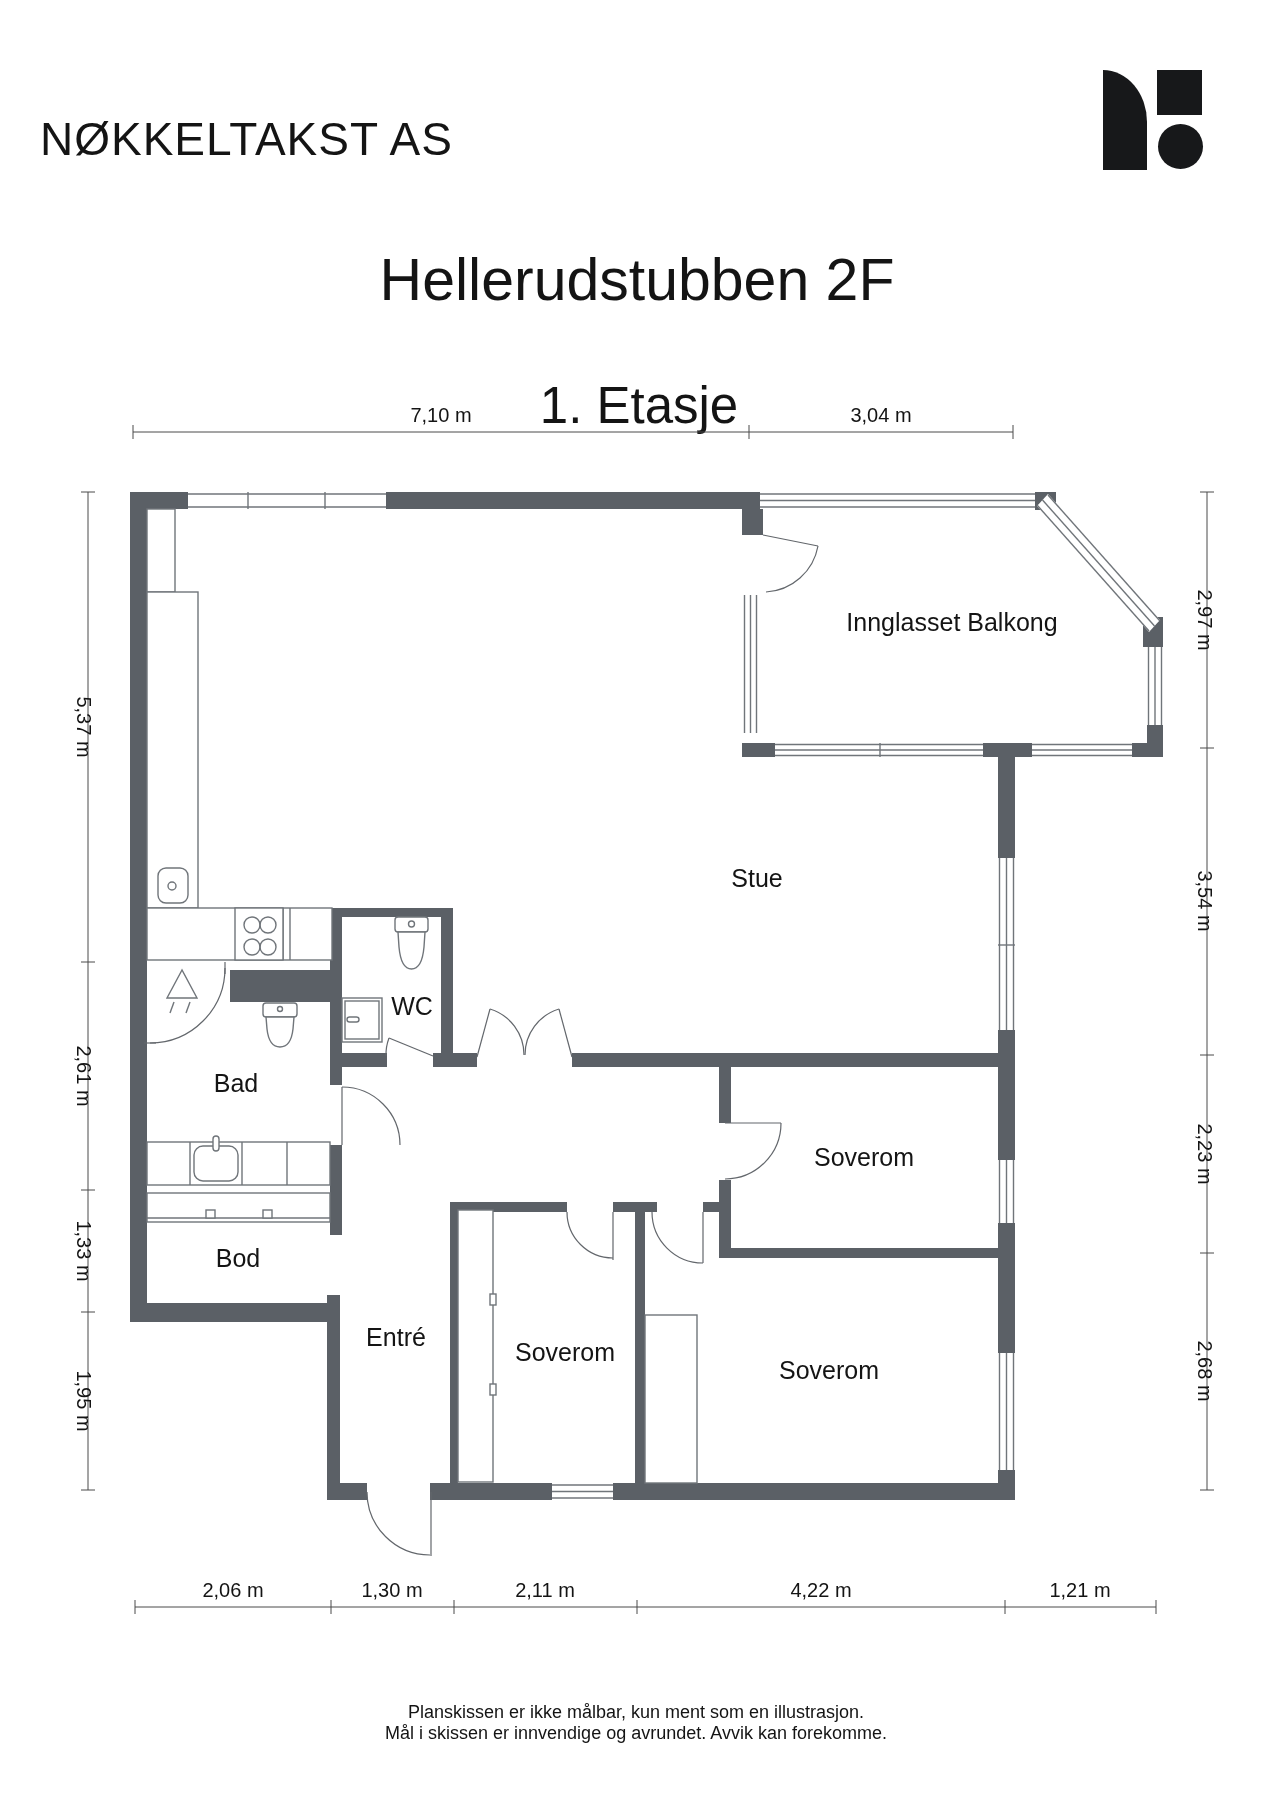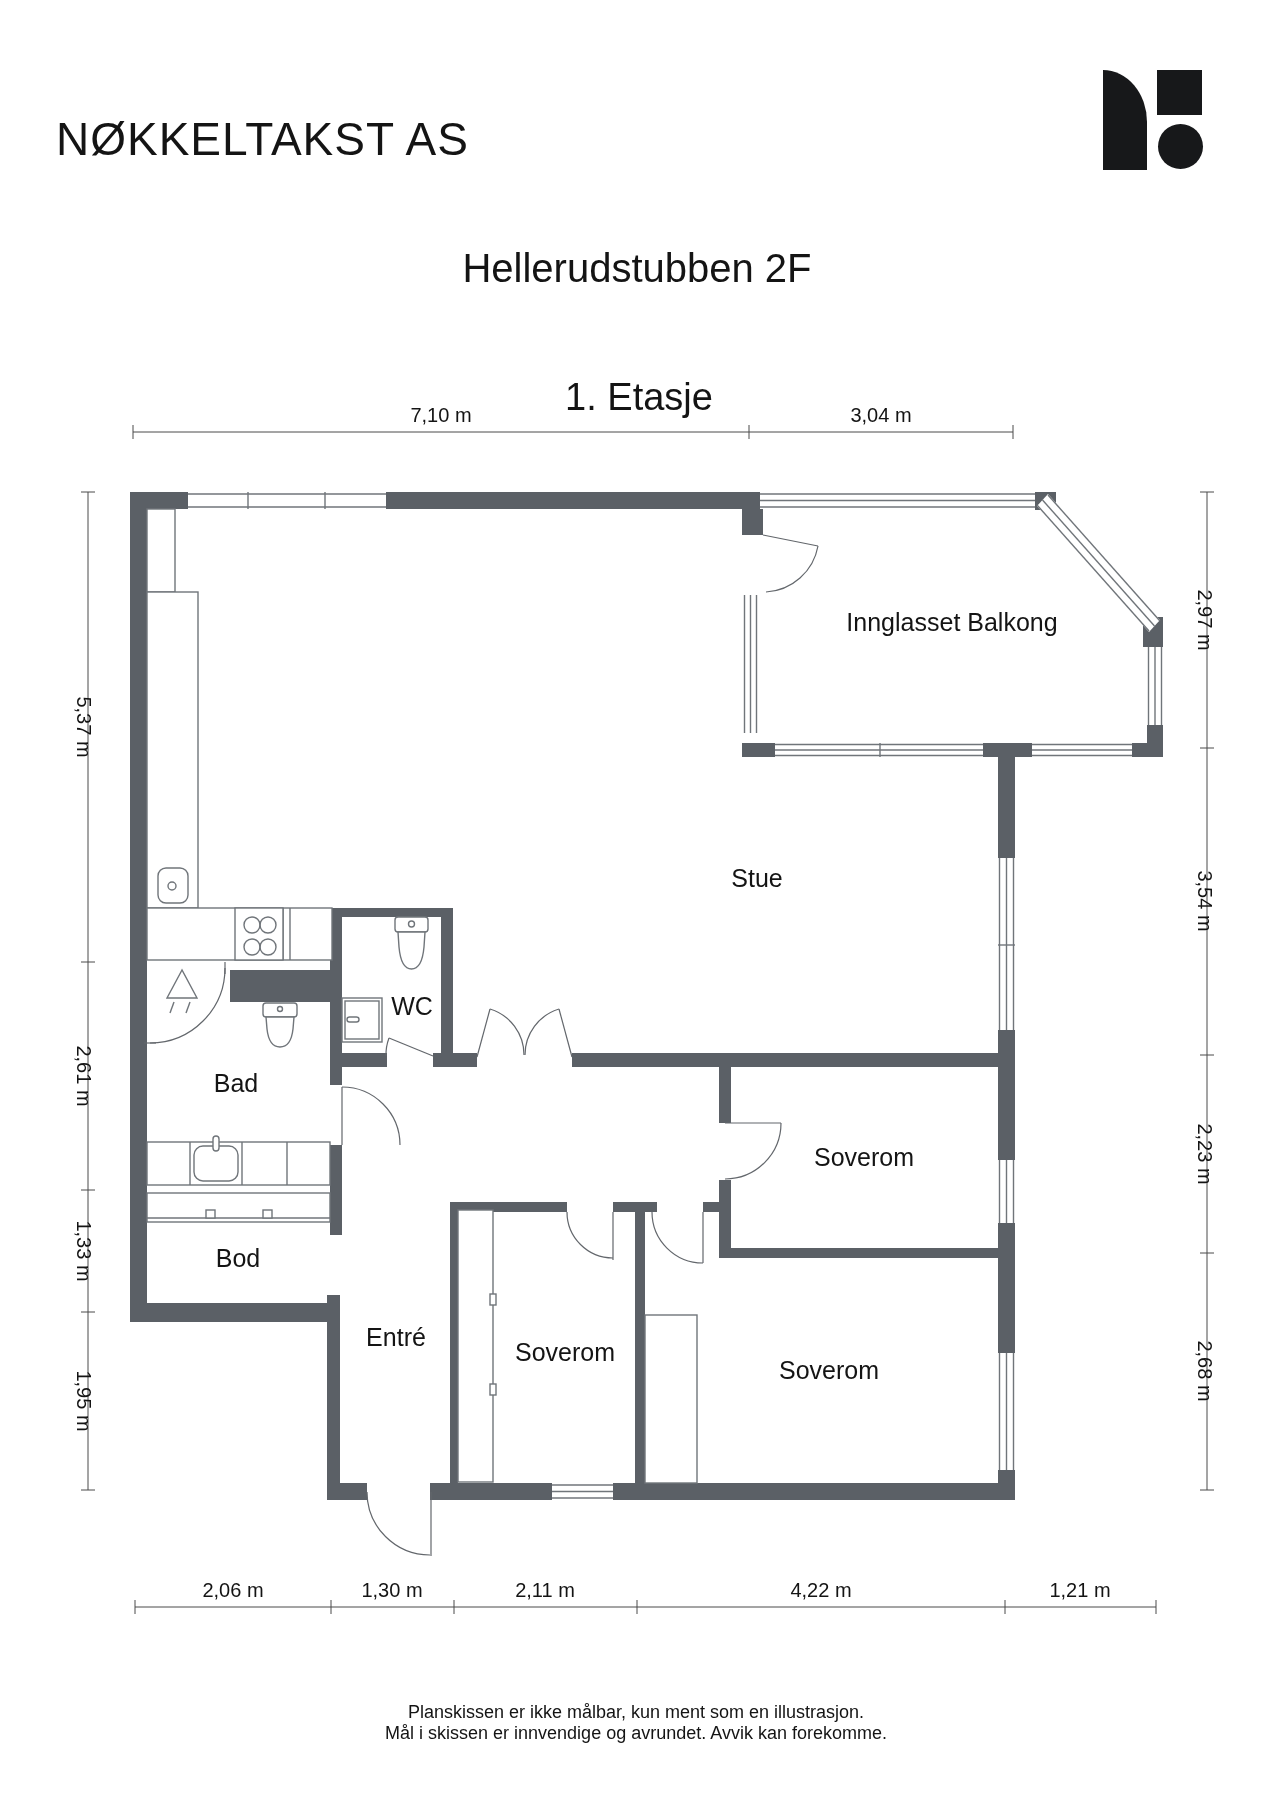--- a/index.html
+++ b/index.html
@@ -1,20 +1,20 @@
 <!DOCTYPE html>
 <html style="--wall: #5b6066; --line: #70757a; --text: #141414;"><head>
 <meta charset="utf-8">
 <style>
   html,body{margin:0;padding:0;background:#fff;}
   #page{position:relative;width:1273px;height:1800px;background:#fff;overflow:hidden;
         font-family:"Liberation Sans",sans-serif;color:var(--text,#111);}
-  .company{position:absolute;left:56px;top:112px;font-size:46px;letter-spacing:1px;white-space:nowrap;}
-  .title{position:absolute;left:637px;top:246px;transform:translateX(-50%);font-size:40px;white-space:nowrap;}
-  .subtitle{position:absolute;left:639px;top:376px;transform:translateX(-50%);font-size:38px;white-space:nowrap;}
+  .company{position:absolute;left:40px;top:112px;font-size:46px;letter-spacing:1px;white-space:nowrap;}
+  .title{position:absolute;left:637px;top:246px;transform:translateX(-50%);font-size:59px;white-space:nowrap;}
+  .subtitle{position:absolute;left:639px;top:376px;transform:translateX(-50%);font-size:51px;white-space:nowrap;}
   .footer{position:absolute;left:636px;transform:translateX(-50%);font-size:18px;line-height:21px;white-space:nowrap;}
   .f1{top:1681px}.f2{top:1702px}.f3{top:1723px}
   .logo-bar{position:absolute;left:1103px;top:70px;width:44px;height:100px;background:#17181a;
             border-radius:0 44px 0 0 / 0 52px 0 0;}
   .logo-square{position:absolute;left:1157px;top:70px;width:45px;height:45px;background:#17181a;}
   .logo-circle{position:absolute;left:1158px;top:124px;width:45px;height:45px;border-radius:50%;background:#17181a;}
   svg{position:absolute;left:0;top:0;}
   .wall{fill:var(--wall,#5b6066);stroke:none;}
   .win{fill:#ffffff;stroke:none;}
   .thin{stroke:var(--line,#70757a);stroke-width:1.4;fill:none;}

